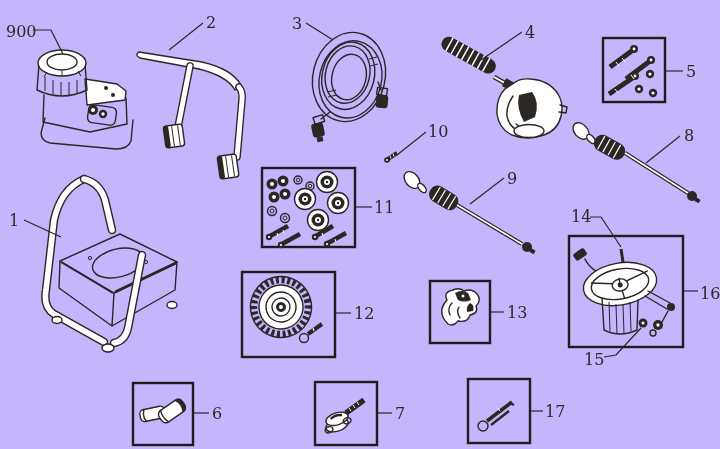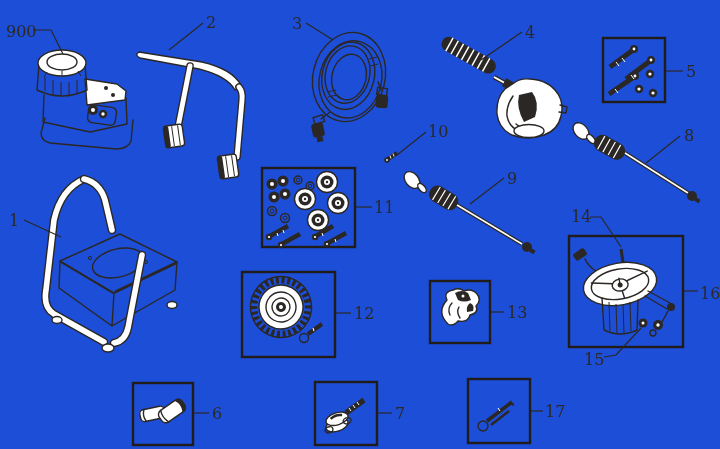--- a/index.html
+++ b/index.html
@@ -1,16 +1,16 @@
 <!DOCTYPE html>
 <html><head>
 <meta charset="utf-8">
 <style>
   html,body{margin:0;padding:0;background:#ffffff;}
-  #stage{position:relative;width:720px;height:449px;background:#1d4ed8;overflow:hidden;}
+  #stage{position:relative;width:720px;height:449px;background:#c4b5fd;overflow:hidden;}
   svg{display:block;}
   .ln{fill:none;stroke:#2a2725;stroke-width:1.4;stroke-linecap:round;stroke-linejoin:round;}
   .lnw{fill:#ffffff;stroke:#2a2725;stroke-width:1.4;stroke-linecap:round;stroke-linejoin:round;}
   .thin{fill:none;stroke:#2a2725;stroke-width:1;}
   .lnt{fill:none;stroke:#2a2725;stroke-width:1.2;}
   .bx{fill:none;stroke:#1f1c1a;stroke-width:2.4;}
   .dk{fill:#2a2725;stroke:none;}
   .wt{fill:#ffffff;stroke:none;}
   .to{fill:none;stroke:#2a2725;stroke-width:7.6;stroke-linecap:round;stroke-linejoin:round;}
   .ti{fill:none;stroke:#ffffff;stroke-width:4.9;stroke-linecap:round;stroke-linejoin:round;}

